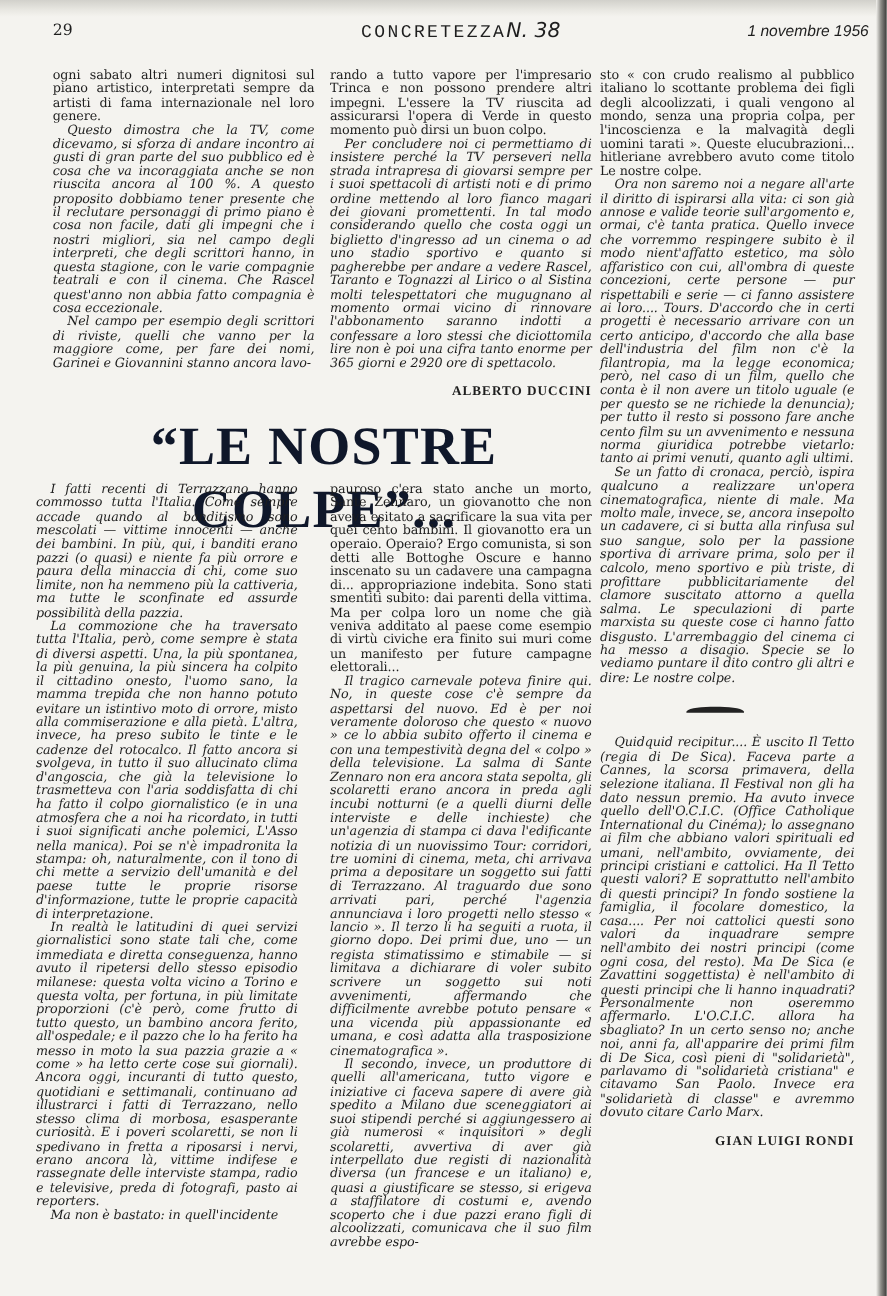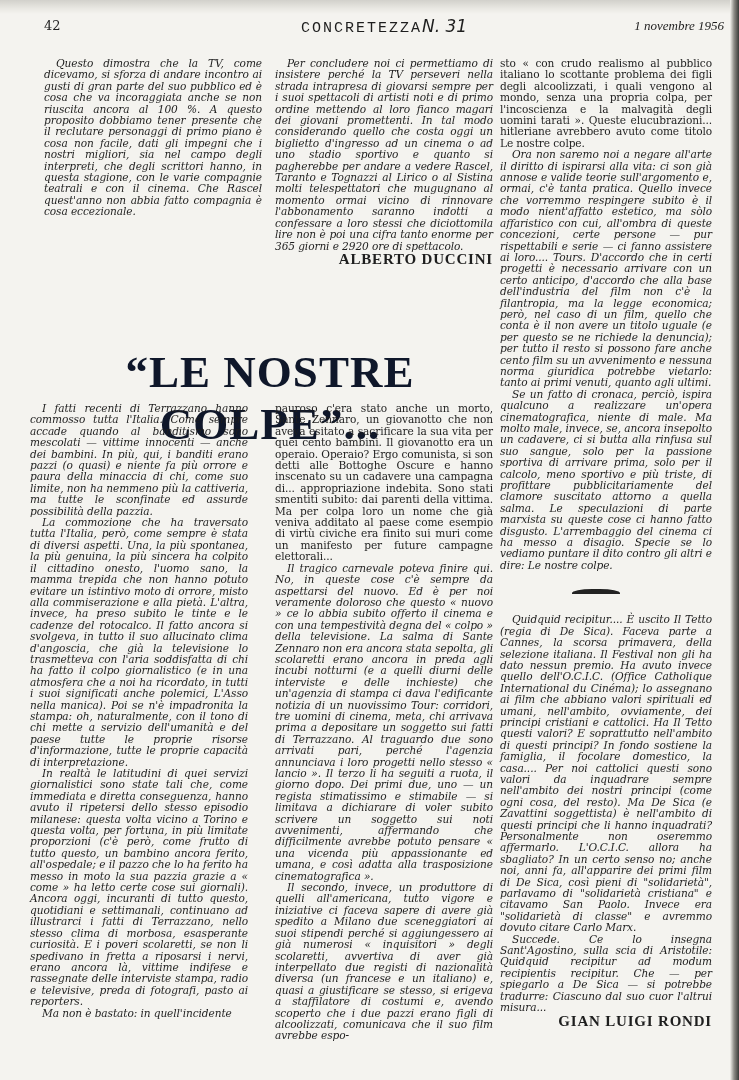--- a/index.html
+++ b/index.html
@@ -18,65 +18,68 @@
   .scan-right {
     position: absolute; right: 0; top: 0; width: 9px; height: 1080px;
     background: linear-gradient(90deg, #f4f3ef 0%, #8d8c87 45%, #3a3a38 100%);
   }
   .header {
     position: absolute; top: 18px; left: 44px; width: 680px; height: 20px;
   }
   .page-number { position: absolute; left: 0; top: 0; font-size: 13px; font-family: "DejaVu Serif", serif; }
   .masthead { position: absolute; left: 0; width: 100%; top: -2px; text-align: center; font-size: 15px; letter-spacing: 2px; font-family: "Liberation Mono", "DejaVu Sans Mono", monospace; }
   .masthead .hand { font-family: "DejaVu Sans", sans-serif; font-style: italic; letter-spacing: 0; font-size: 17px; }
-  .issue-date { position: absolute; right: 0; top: 0; font-size: 13px; font-style: italic; font-family: Liberation Serif, serif; }
+  .issue-date { position: absolute; right: 0; top: 0; font-size: 13px; font-style: italic; font-family: Liberation Sans, sans-serif; }
 
   .col {
     position: absolute;
     font-size: 10.6px; line-height: 11.4px;
     text-align: justify; hyphens: manual;
     font-family: "DejaVu Serif", serif;
     letter-spacing: -0.1px;
   }
   .col p { margin: 0; text-indent: 0; }
   .col p.ind { text-indent: 12px; font-style: italic; }
   .sig {
-    text-align: right; font-weight: bold; letter-spacing: 0.8px; font-size: 15px;
-    font-family: "Liberation Serif", serif; margin-top: 2px;
+    text-align: right; font-weight: bold; letter-spacing: 0.8px; font-size: 11px;
+    font-family: "Liberation Serif", serif; margin-top: 12px;
   }
 
   .title {
     position: absolute; left: 40px; width: 460px; top: 346px;
     text-align: center; font-size: 45px; letter-spacing: 1px;
     font-family: "Liberation Serif", "DejaVu Serif", serif; color: #0f172a;
   }
   .ornament {
     width: 48px; height: 5px; margin: 18px auto 20px auto;
     background: #222; border-radius: 50% 50% 60% 60% / 100% 100% 0 0;
     transform: translateX(-10px);
   }
 </style>
 </head>
 <body>
 
 <div class="scan-top"></div>
 <div class="scan-right"></div>
 
 <div class="header">
-  <span class="page-number">42</span>
+  <span class="page-number">29</span>
   <div class="masthead">
-    <span>CONCRETEZZA</span><span class="hand">N. 31</span>
+    <span>CONCRETEZZA</span><span class="hand">N. 38</span>
   </div>
   <span class="issue-date">1 novembre 1956</span>
 </div>
 
 <div class="col" id="top-col1" style="left:44px; top:58px; width:218px;">
+    <p class="">ogni sabato altri numeri dignitosi sul piano artistico, interpretati sempre da artisti di fama internazionale nel loro genere.</p>
     <p class="ind">Questo dimostra che la TV, come dicevamo, si sforza di andare incontro ai gusti di gran parte del suo pubblico ed è cosa che va incoraggiata anche se non riuscita ancora al 100 %. A questo proposito dobbiamo tener presente che il reclutare personaggi di primo piano è cosa non facile, dati gli impegni che i nostri migliori, sia nel campo degli interpreti, che degli scrittori hanno, in questa stagione, con le varie compagnie teatrali e con il cinema. Che Rascel quest'anno non abbia fatto compagnia è cosa eccezionale.</p>
+    <p class="ind">Nel campo per esempio degli scrittori di riviste, quelli che vanno per la maggiore come, per fare dei nomi, Garinei e Giovannini stanno ancora lavo-</p>
   </div>
 <div class="col" id="top-col2" style="left:275px; top:58px; width:218px;">
+<p class="">rando a tutto vapore per l'impresario Trinca e non possono prendere altri impegni. L'essere la TV riuscita ad assicurarsi l'opera di Verde in questo momento può dirsi un buon colpo.</p>
     <p class="ind">Per concludere noi ci permettiamo di insistere perché la TV perseveri nella strada intrapresa di giovarsi sempre per i suoi spettacoli di artisti noti e di primo ordine mettendo al loro fianco magari dei giovani promettenti. In tal modo considerando quello che costa oggi un biglietto d'ingresso ad un cinema o ad uno stadio sportivo e quanto si pagherebbe per andare a vedere Rascel, Taranto e Tognazzi al Lirico o al Sistina molti telespettatori che mugugnano al momento ormai vicino di rinnovare l'abbonamento saranno indotti a confessare a loro stessi che diciottomila lire non è poi una cifra tanto enorme per 365 giorni e 2920 ore di spettacolo.</p>
     <div class="sig">ALBERTO DUCCINI</div>
   </div>
 
 <h1 class="title" style="margin:0;">“LE NOSTRE COLPE”...</h1>
 
 <div class="col" id="main-col1" style="left:30px; top:403px; width:218px;">
     <p class="ind">I fatti recenti di Terrazzano hanno commosso tutta l'Italia. Come sempre accade quando al banditismo sono mescolati — vittime innocenti — anche dei bambini. In più, qui, i banditi erano pazzi (o quasi) e niente fa più orrore e paura della minaccia di chi, come suo limite, non ha nemmeno più la cattiveria, ma tutte le sconfinate ed assurde possibilità della pazzia.</p>
     <p class="ind">La commozione che ha traversato tutta l'Italia, però, come sempre è stata di diversi aspetti. Una, la più spontanea, la più genuina, la più sincera ha colpito il cittadino onesto, l'uomo sano, la mamma trepida che non hanno potuto evitare un istintivo moto di orrore, misto alla commiserazione e alla pietà. L'altra, invece, ha preso subito le tinte e le cadenze del rotocalco. Il fatto ancora si svolgeva, in tutto il suo allucinato clima d'angoscia, che già la televisione lo trasmetteva con l'aria soddisfatta di chi ha fatto il colpo giornalistico (e in una atmosfera che a noi ha ricordato, in tutti i suoi significati anche polemici, L'Asso nella manica). Poi se n'è impadronita la stampa: oh, naturalmente, con il tono di chi mette a servizio dell'umanità e del paese tutte le proprie risorse d'informazione, tutte le proprie capacità di interpretazione.</p>
     <p class="ind">In realtà le latitudini di quei servizi giornalistici sono state tali che, come immediata e diretta conseguenza, hanno avuto il ripetersi dello stesso episodio milanese: questa volta vicino a Torino e questa volta, per fortuna, in più limitate proporzioni (c'è però, come frutto di tutto questo, un bambino ancora ferito, all'ospedale; e il pazzo che lo ha ferito ha messo in moto la sua pazzia grazie a « come » ha letto certe cose sui giornali). Ancora oggi, incuranti di tutto questo, quotidiani e settimanali, continuano ad illustrarci i fatti di Terrazzano, nello stesso clima di morbosa, esasperante curiosità. E i poveri scolaretti, se non li spedivano in fretta a riposarsi i nervi, erano ancora là, vittime indifese e rassegnate delle interviste stampa, radio e televisive, preda di fotografi, pasto ai reporters.</p>
@@ -86,15 +89,14 @@
     <p class="">pauroso c'era stato anche un morto, Sante Zennaro, un giovanotto che non aveva esitato a sacrificare la sua vita per quei cento bambini. Il giovanotto era un operaio. Operaio? Ergo comunista, si son detti alle Bottoghe Oscure e hanno inscenato su un cadavere una campagna di... appropriazione indebita. Sono stati smentiti subito: dai parenti della vittima. Ma per colpa loro un nome che già veniva additato al paese come esempio di virtù civiche era finito sui muri come un manifesto per future campagne elettorali...</p>
     <p class="ind">Il tragico carnevale poteva finire qui. No, in queste cose c'è sempre da aspettarsi del nuovo. Ed è per noi veramente doloroso che questo « nuovo » ce lo abbia subito offerto il cinema e con una tempestività degna del « colpo » della televisione. La salma di Sante Zennaro non era ancora stata sepolta, gli scolaretti erano ancora in preda agli incubi notturni (e a quelli diurni delle interviste e delle inchieste) che un'agenzia di stampa ci dava l'edificante notizia di un nuovissimo Tour: corridori, tre uomini di cinema, meta, chi arrivava prima a depositare un soggetto sui fatti di Terrazzano. Al traguardo due sono arrivati pari, perché l'agenzia annunciava i loro progetti nello stesso « lancio ». Il terzo li ha seguiti a ruota, il giorno dopo. Dei primi due, uno — un regista stimatissimo e stimabile — si limitava a dichiarare di voler subito scrivere un soggetto sui noti avvenimenti, affermando che difficilmente avrebbe potuto pensare « una vicenda più appassionante ed umana, e così adatta alla trasposizione cinematografica ».</p>
     <p class="ind">Il secondo, invece, un produttore di quelli all'americana, tutto vigore e iniziative ci faceva sapere di avere già spedito a Milano due sceneggiatori ai suoi stipendi perché si aggiungessero ai già numerosi « inquisitori » degli scolaretti, avvertiva di aver già interpellato due registi di nazionalità diversa (un francese e un italiano) e, quasi a giustificare se stesso, si erigeva a staffilatore di costumi e, avendo scoperto che i due pazzi erano figli di alcoolizzati, comunicava che il suo film avrebbe espo-</p>
   </div>
 <div class="col" id="main-col3" style="left:500px; top:58px; width:212px;">
     <p class="">sto « con crudo realismo al pubblico italiano lo scottante problema dei figli degli alcoolizzati, i quali vengono al mondo, senza una propria colpa, per l'incoscienza e la malvagità degli uomini tarati ». Queste elucubrazioni... hitleriane avrebbero avuto come titolo Le nostre colpe.</p>
     <p class="ind">Ora non saremo noi a negare all'arte il diritto di ispirarsi alla vita: ci son già annose e valide teorie sull'argomento e, ormai, c'è tanta pratica. Quello invece che vorremmo respingere subito è il modo nient'affatto estetico, ma sòlo affaristico con cui, all'ombra di queste concezioni, certe persone — pur rispettabili e serie — ci fanno assistere ai loro.... Tours. D'accordo che in certi progetti è necessario arrivare con un certo anticipo, d'accordo che alla base dell'industria del film non c'è la filantropia, ma la legge economica; però, nel caso di un film, quello che conta è il non avere un titolo uguale (e per questo se ne richiede la denuncia); per tutto il resto si possono fare anche cento film su un avvenimento e nessuna norma giuridica potrebbe vietarlo: tanto ai primi venuti, quanto agli ultimi.</p>
     <p class="ind">Se un fatto di cronaca, perciò, ispira qualcuno a realizzare un'opera cinematografica, niente di male. Ma molto male, invece, se, ancora insepolto un cadavere, ci si butta alla rinfusa sul suo sangue, solo per la passione sportiva di arrivare prima, solo per il calcolo, meno sportivo e più triste, di profittare pubblicitariamente del clamore suscitato attorno a quella salma. Le speculazioni di parte marxista su queste cose ci hanno fatto disgusto. L'arrembaggio del cinema ci ha messo a disagio. Specie se lo vediamo puntare il dito contro gli altri e dire: Le nostre colpe.</p>
     <div class="ornament"></div>
     <p class="ind">Quidquid recipitur.... È uscito Il Tetto (regia di De Sica). Faceva parte a Cannes, la scorsa primavera, della selezione italiana. Il Festival non gli ha dato nessun premio. Ha avuto invece quello dell'O.C.I.C. (Office Catholique International du Cinéma); lo assegnano ai film che abbiano valori spirituali ed umani, nell'ambito, ovviamente, dei principi cristiani e cattolici. Ha Il Tetto questi valori? E soprattutto nell'ambito di questi principi? In fondo sostiene la famiglia, il focolare domestico, la casa.... Per noi cattolici questi sono valori da inquadrare sempre nell'ambito dei nostri principi (come ogni cosa, del resto). Ma De Sica (e Zavattini soggettista) è nell'ambito di questi principi che li hanno inquadrati? Personalmente non oseremmo affermarlo. L'O.C.I.C. allora ha sbagliato? In un certo senso no; anche noi, anni fa, all'apparire dei primi film di De Sica, così pieni di "solidarietà", parlavamo di "solidarietà cristiana" e citavamo San Paolo. Invece era "solidarietà di classe" e avremmo dovuto citare Carlo Marx.</p>
-    <p class="ind">Succede. Ce lo insegna Sant'Agostino, sulla scia di Aristotile: Quidquid recipitur ad modum recipientis recipitur. Che — per spiegarlo a De Sica — si potrebbe tradurre: Ciascuno dal suo cuor l'altrui misura...</p>
     <div class="sig">GIAN LUIGI RONDI</div>
   </div>
 
 </body></html>

